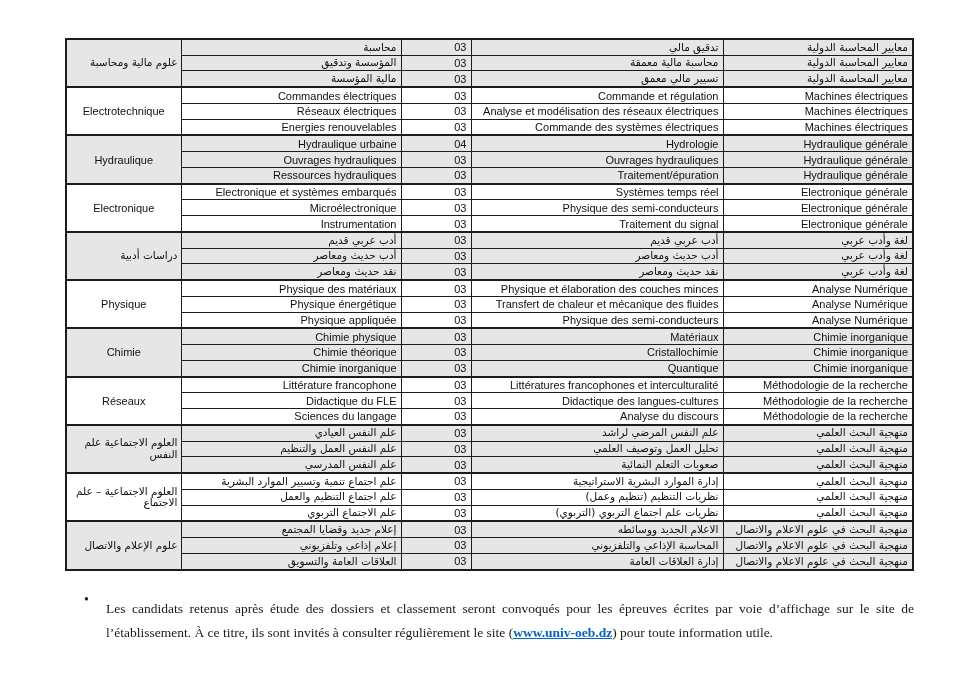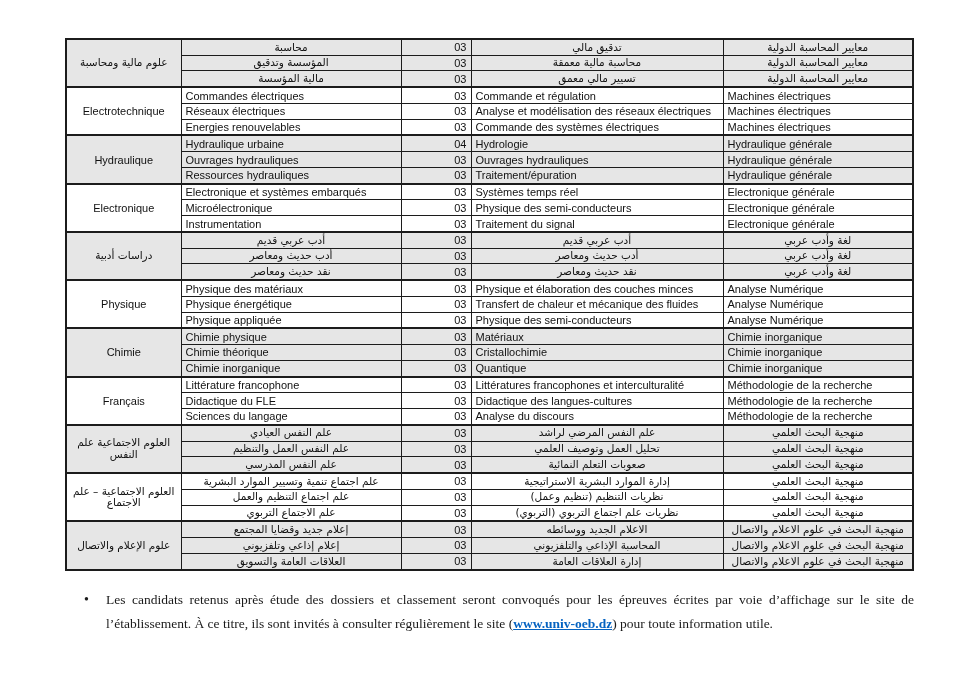--- a/index.html
+++ b/index.html
@@ -37,42 +37,42 @@
   tr.shaded td { background: var(--shade, #e6e6e6); }
   tr.group-start td { border-top: 2px solid var(--border, #1c1c1c); }
 
   td.group-cell {
     text-align: center;
     white-space: normal;
     font-size: 11px;
     padding: 10px 3px;
   }
   td.group-cell.ar { font-family: "DejaVu Sans", sans-serif; font-size: 10.5px; direction: rtl; }
-  td.fr { text-align: left; }
-  td.ar { text-align: center; direction: rtl; font-family: "DejaVu Sans", sans-serif; font-size: 10.5px; }
+  td.fr { text-align: right; }
+  td.ar { text-align: right; direction: rtl; font-family: "DejaVu Sans", sans-serif; font-size: 10.5px; }
   td.num { text-align: right; font-size: 11px; }
 
   .footer {
     position: absolute;
     left: 84px;
     top: 588px;
     width: 830px;
     display: flex;
     font-family: "Liberation Serif", serif;
     font-size: 13.5px;
     line-height: 24px;
     color: #1a1a1a;
   }
   .footer .bullet {
     width: 22px;
     flex: 0 0 22px;
     text-align: left;
     font-size: 14px;
   }
-  .footer .note { flex: 1; text-align: justify; }
+  .footer .note { flex: 1; text-align: justify; margin-top: 9px; }
   .footer a {
     color: var(--link, #0563c1);
     text-decoration: underline;
     font-weight: bold;
     cursor: pointer;
   }
 </style>
 </head>
 <body>
 
@@ -215,21 +215,21 @@
             <td class="fr">Cristallochimie</td>
             <td class="fr">Chimie inorganique</td>
           </tr>
           <tr class="shaded">
             <td class="fr">Chimie inorganique</td>
             <td class="num">03</td>
             <td class="fr">Quantique</td>
             <td class="fr">Chimie inorganique</td>
           </tr>
           <tr class="group-start">
-            <td rowspan="3" class="group-cell">Français</td>
+            <td rowspan="3" class="group-cell">Réseaux</td>
             <td class="fr">Littérature francophone</td>
             <td class="num">03</td>
             <td class="fr">Littératures francophones et interculturalité</td>
             <td class="fr">Méthodologie de la recherche</td>
           </tr>
           <tr>
             <td class="fr">Didactique du FLE</td>
             <td class="num">03</td>
             <td class="fr">Didactique des langues-cultures</td>
             <td class="fr">Méthodologie de la recherche</td>

